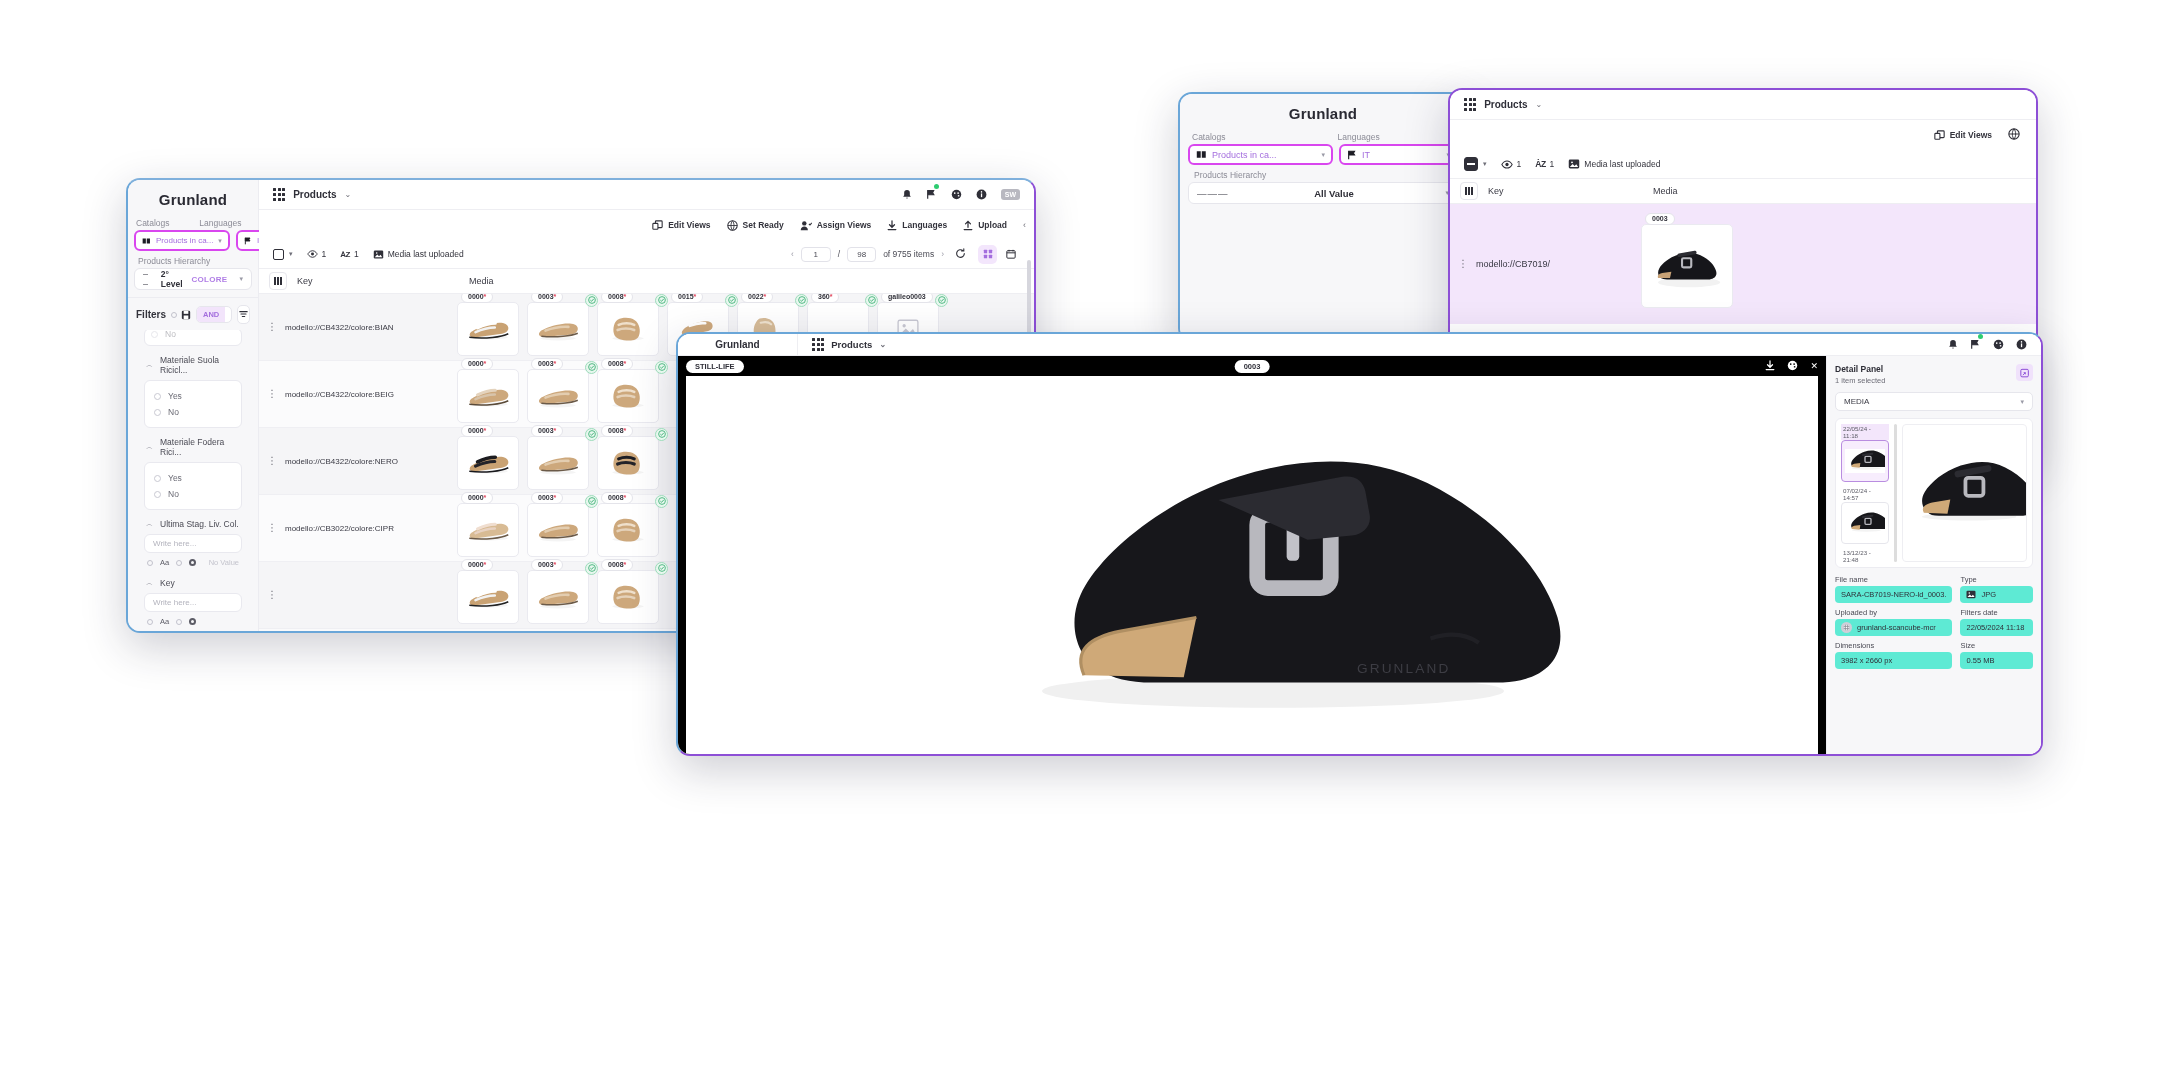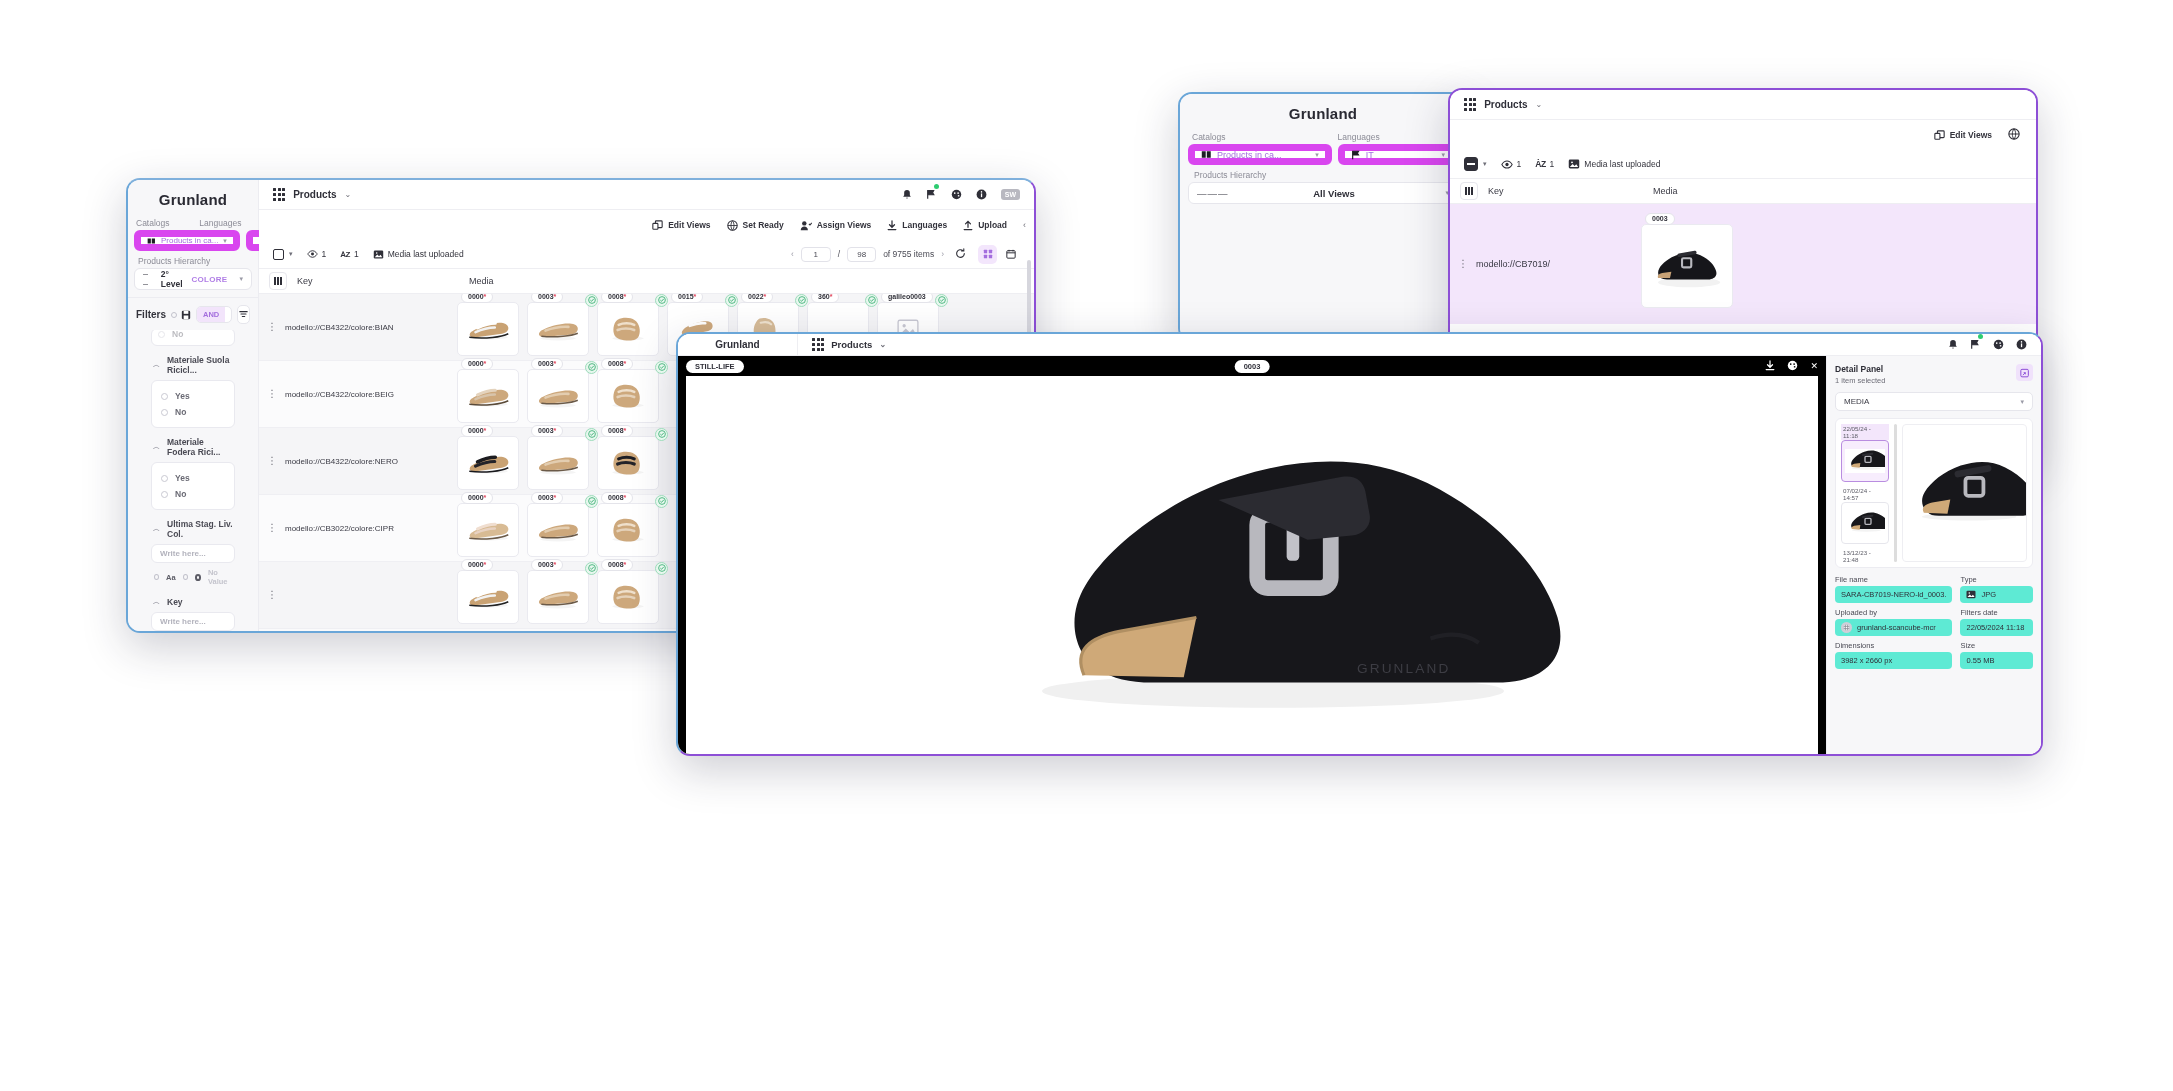--- a/index.html
+++ b/index.html
@@ -11,21 +11,21 @@
   .win { position:absolute; background:#fff; border-radius:14px; overflow:hidden; }
   .shadowed { box-shadow:0 14px 44px rgba(30,30,60,.22); }
 
   
   .gr-side { background:#f7f7f9; height:100%; display:flex; flex-direction:column; }
   .gr-title { text-align:center; font-size:15px; font-weight:600; color:#2a2a33; padding:11px 0 10px; letter-spacing:.2px;}
   .gr-lbls { display:flex; font-size:8.5px; color:#8b8b96; padding:0 12px 2px; }
   .gr-lbls span:first-child{ flex:1.25 }
   .gr-lbls span:last-child{ flex:1 }
   .gr-selrow { display:flex; gap:6px; padding:0 8px; }
-  .gr-sel { background:#fff; border:7px solid #d946ef; border-radius:6px; height:21px;
+  .gr-sel { background:#fff; border:2px solid #d946ef; border-radius:6px; height:21px;
             display:flex; align-items:center; gap:5px; padding:0 6px; font-size:9px; }
   .gr-sel.a { flex:1.25 } .gr-sel.b { flex:1 }
   .gr-sel .v { color:#a46ede; flex:1; white-space:nowrap; overflow:hidden; }
   .gr-sel .car { color:#9a9aa6; font-size:7px; }
   .gr-sub { font-size:8.5px; color:#8b8b96; padding:5px 0 2px 14px; }
   .gr-hier { margin:0 8px; background:#fff; border:1px solid #e6e6ec; border-radius:6px; height:22px;
              display:flex; align-items:center; padding:0 8px; font-size:9.5px; gap:10px; }
   .gr-hier .dash { color:#55555f; letter-spacing:1px; }
   .gr-hier .lvl { font-weight:600; color:#2f2f38; }
   .gr-hier .col { color:#b07ee6; font-weight:600; letter-spacing:.3px; margin-left:auto; }
@@ -162,21 +162,21 @@
           <svg width="10" height="10" viewBox="0 0 12 12">
               <path d="M2 1v10M2 1.5h7l-1.4 2.2L9 6H2z" stroke="#1d1d25" stroke-width="1.4" fill="#1d1d25"></path>
             </svg>
           <span class="v">IT</span>
           <span class="car">▾</span>
         </div>
       </div>
       <div class="gr-sub">Products Hierarchy</div>
       <div class="gr-hier">
         <span class="dash">———</span>
-        <span class="lvl" style="margin:0 auto">All Views</span>
+        <span class="lvl" style="margin:0 auto">All Value</span>
         <span class="car">▾</span>
       </div>
     </div>
   </div>
 
   <div class="win shadowed" style="left:1448px;top:88px;width:590px;height:378px;border:2.5px solid #8d4fd6;border-radius:14px;background:#fff;">
     <div class="tbl-wrap">
       <div class="tbl-top">
         <span class="grid9">
             <i></i>
@@ -316,21 +316,21 @@
             <span class="pill-ao">
               <b class="on">AND</b>
               <b class="off">OR</b>
             </span>
             <span class="sqbtn">
               <svg width="9" height="9" viewBox="0 0 11 11">
                   <path d="M1 2h9M2.4 5h6.2M4 8h3" stroke="#2f2f38" stroke-width="1.3" stroke-linecap="round"></path>
                 </svg>
             </span>
           </div>
-          <div class="flt-list" style="padding:0 23px;font-weight:bold;">
+          <div class="flt-list" style="padding:0 16px;">
             <div style="background:#fff;border:1px solid #e9e9ef;border-radius:6px;height:18px;margin-top:-2px;overflow:hidden;">
               <div class="flt-opt" style="padding:0 6px;opacity:.45;">
                 <span class="radio"></span>
                   <span>No</span>
               </div>
             </div>
             <div>
               <div class="flt-sec-h">
                 <span class="chev">︿</span>
                 <span>Materiale Suola Ricicl...</span>

